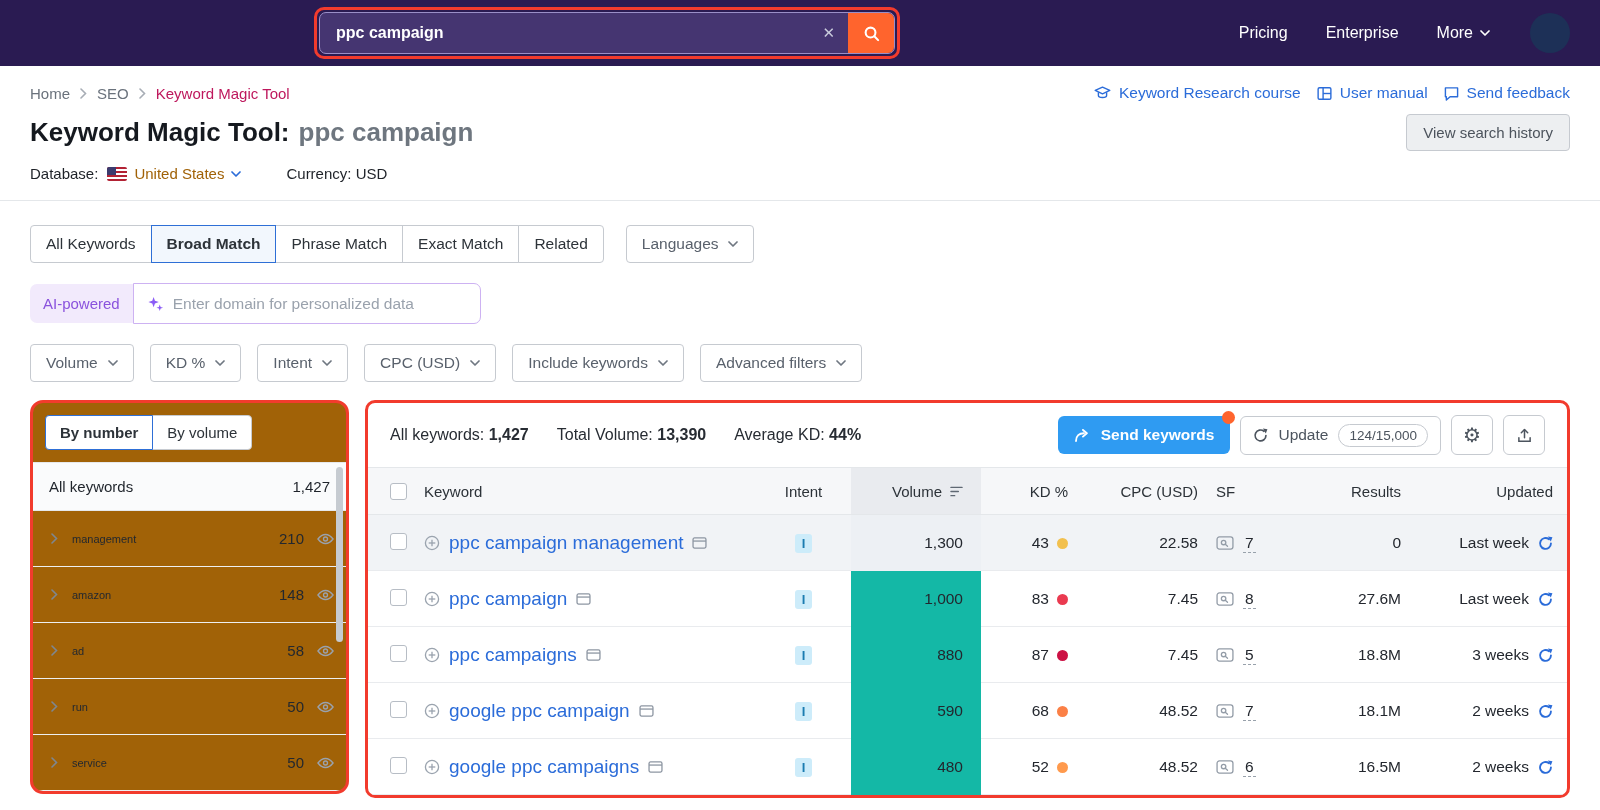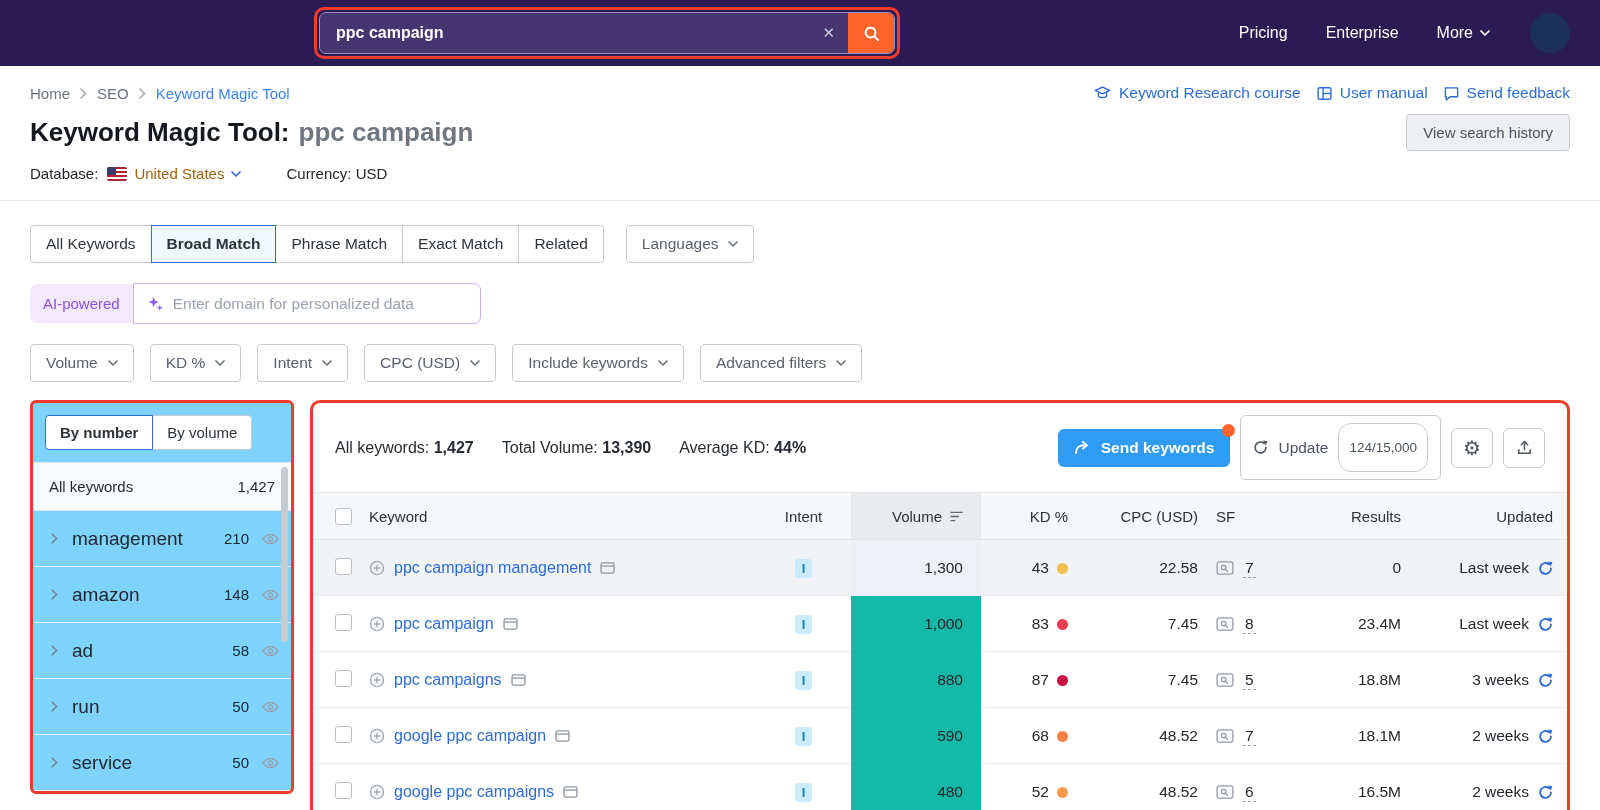--- a/index.html
+++ b/index.html
@@ -18,21 +18,21 @@
   .top-nav .navitem{cursor:pointer}
   .nav-more{display:flex;align-items:center;gap:7px;cursor:pointer}
   .avatar{width:40px;height:40px;border-radius:50%;background:#1d3057;margin-left:2px;cursor:pointer}
 
   
   .page{padding:0 30px}
   .crumb-row{display:flex;align-items:center;margin-top:18px}
   .breadcrumb{display:flex;align-items:center;gap:10px;font-size:15px;color:#6a727c}
   .crumb{cursor:pointer}
   .crumb-sep{color:#a7adb5;display:flex}
-  .crumb-current{color:#3b82f6}
+  .crumb-current{color:#be185d}
   .help-links{margin-left:auto;display:flex;gap:16px}
   .help-link{display:flex;align-items:center;gap:8px;color:#2b6cd9;font-size:15.5px;cursor:pointer}
 
   .title-row{display:flex;align-items:center;margin-top:12px}
   .page-title{font-size:26px;font-weight:700;color:#15191f;display:flex;align-items:baseline}
   .title-query{color:#6e767f;margin-left:9px}
   .history-btn{margin-left:auto;background:#edeff1;border:1px solid #c6cad0;border-radius:4px;padding:9px 16px;font-size:15px;color:#4c535c;font-family:inherit;cursor:pointer}
 
   .db-row{display:flex;align-items:center;margin-top:14px;font-size:15px;color:#1e2228;gap:9px}
   .db-select{display:flex;align-items:center;gap:7px;color:#a16207;cursor:pointer}
@@ -57,59 +57,59 @@
   .ai-input{border:none;outline:none;flex:1;font-size:15.5px;color:#3a4048;font-family:inherit;background:transparent}
   .ai-input::placeholder{color:#9aa2ad}
 
   .filters-row{display:flex;gap:16px;margin-top:20px;padding:0 30px}
   .filter-btn{display:flex;align-items:center;gap:10px;padding:9px 15px;border:1px solid #c6cad0;border-radius:4px;background:#fff;color:#59616c;font-size:15.5px;cursor:pointer;font-family:inherit}
   .chev{color:#6f7781;display:flex}
 
   
   .main-row{display:flex;gap:16px;margin-top:18px;padding:0 30px;align-items:flex-start}
 
-  .sidebar-annotation{border:3px solid #f23b2d;border-radius:6px;width:264px;flex-shrink:0;overflow:hidden;background:#7dd3fc}
+  .sidebar-annotation{border:3px solid #f23b2d;border-radius:13px;width:319px;flex-shrink:0;overflow:hidden;background:#a16207}
   .sidebar{position:relative;padding-top:12px}
   .toggle-row{display:flex;padding:0 12px 12px}
   .toggle-btn{padding:8px 14px;border:1px solid #c6cad0;background:#fff;font-size:15px;color:#2d3339;font-family:inherit;cursor:pointer}
   .toggle-btn:first-child{border-radius:4px 0 0 4px}
   .toggle-btn:last-child{border-radius:0 4px 4px 0;margin-left:-1px}
   .toggle-btn.selected{border-color:#2e6fd6;font-weight:700;position:relative;z-index:2}
   .all-row{display:flex;justify-content:space-between;padding:15px 16px;border-top:1px solid #e6e8eb;border-bottom:1px solid #e6e8eb;font-size:15px;color:#1f242b;background:#fafbfc;cursor:pointer}
   .group-row{display:flex;align-items:center;height:56px;padding:0 12px 0 18px;border-bottom:1px solid #edeff1;cursor:pointer}
   .group-chevron{color:#7e8791;display:flex;cursor:pointer}
-  .g-label{margin-left:14px;font-size:19px;color:#23282f}
+  .g-label{margin-left:14px;font-size:11px;color:#23282f}
   .g-count{margin-left:auto;font-size:15px;color:#23282f}
   .eye{margin-left:13px;color:#9aa2ad;display:flex;cursor:pointer}
   .side-scrollbar{position:absolute;right:3px;top:64px;width:7px;height:175px;border-radius:4px;background:#c6cbd1;cursor:pointer}
 
   .panel-annotation{border:3px solid #f23b2d;border-radius:10px;flex:1;overflow:hidden;background:#fff}
   .summary-bar{display:flex;align-items:center;padding:12px 22px;gap:28px;font-size:16px;color:#272c33}
   .sum-item b{font-weight:700}
   .actions{margin-left:auto;display:flex;align-items:center;gap:10px}
   .send-btn{position:relative;display:flex;align-items:center;gap:10px;background:#2f9bf2;color:#fff;border:none;border-radius:6px;padding:10px 16px;font-size:15.5px;font-weight:700;font-family:inherit;cursor:pointer}
   .send-dot{position:absolute;top:-5px;right:-5px;width:13px;height:13px;border-radius:50%;background:#ff642d}
   .update-btn{display:flex;align-items:center;gap:10px;border:1px solid #c6cad0;border-radius:6px;background:#fff;padding:7px 12px;font-size:15.5px;color:#4c545e;font-family:inherit;cursor:pointer}
-  .quota-pill{border:1px solid #c6cad0;border-radius:13px;padding:16px 10px;font-size:13.5px;color:#4c545e}
+  .quota-pill{border:1px solid #c6cad0;border-radius:13px;padding:3px 10px;font-size:13.5px;color:#4c545e}
   .icon-btn{width:42px;height:40px;border:1px solid #c6cad0;border-radius:6px;background:#fff;display:flex;align-items:center;justify-content:center;cursor:pointer}
   .gear-glyph{font-size:20px;color:#4c545e;line-height:1}
 
   .tgrid{display:grid;grid-template-columns:56px minmax(0,1fr) 95px 130px 105px 130px 88px 115px 148px;align-items:center}
   .thead{background:#f6f7f9;border-top:1px solid #e4e7ea;border-bottom:1px solid #e4e7ea;font-size:15px;color:#2c3238}
   .th-right{text-align:right;padding-right:18px}
   .th-intent{text-align:center}
   .th-vol{background:#e9ebef;height:46px;display:flex;align-items:center;justify-content:flex-end;gap:8px;padding-right:18px;cursor:pointer}
   .th-plain{height:46px;display:flex;align-items:center}
   .trow{height:56px;border-bottom:1px solid #e9ebee;font-size:15.5px;color:#23272e}
   .trow.highlight{background:#f1f3f6}
   .cell-check{padding-left:22px}
   .checkbox{display:inline-block;width:17px;height:17px;border:1.5px solid #b7bdc5;border-radius:3px;background:#fff;cursor:pointer}
   .cell-kw{display:flex;align-items:center;gap:9px;min-width:0}
   .plus-icon,.serp-icon{display:flex;cursor:pointer;flex-shrink:0}
-  .kw-link{color:#2b6cd9;text-decoration:none;cursor:pointer;white-space:nowrap;font-size:16px}
+  .kw-link{color:#2b6cd9;text-decoration:none;cursor:pointer;white-space:nowrap;font-size:19px}
   .cell-intent{display:flex;justify-content:center}
   .intent-badge{background:#cdecfa;color:#1b7cb0;font-size:13px;font-weight:700;padding:2px 7px;border-radius:3px}
   .cell-vol{height:56px;display:flex;align-items:center;justify-content:flex-end;padding-right:18px;background:#14b8a6}
   .trow.highlight .cell-vol{background:#edf0f4}
   .cell-right{text-align:right;padding-right:18px}
   .cell-kd{display:flex;align-items:center;justify-content:flex-end;gap:8px;padding-right:18px}
   .kd-dot{width:11px;height:11px;border-radius:50%;flex-shrink:0}
   .cell-sf{display:flex;align-items:center;gap:9px}
   .sf-icon{display:flex;cursor:pointer}
   .sf-num{border-bottom:1px dashed #98a1ab;padding:0 2px;cursor:pointer}
@@ -542,21 +542,21 @@
         <div class="cell-sf">
             <span class="sf-icon">
               <svg viewBox="0 0 19 15" width="18" height="14">
                 <rect x="1" y="1" width="17" height="13" rx="2.5" fill="none" stroke="#939ca7" stroke-width="1.4"></rect>
                 <circle cx="8" cy="7" r="2.4" fill="none" stroke="#939ca7" stroke-width="1.4"></circle>
                 <line x1="9.8" y1="8.8" x2="12.2" y2="11" stroke="#939ca7" stroke-width="1.4" stroke-linecap="round"></line>
               </svg>
             </span>
             <span class="sf-num">8</span>
           </div>
-        <div class="cell-right">23.4M</div>
+        <div class="cell-right">27.6M</div>
         <div class="cell-upd">
             <span>Last week</span>
             <span class="upd-refresh">
               <svg viewBox="0 0 16 16" width="15" height="15">
                 <path d="M13.8 8a5.8 5.8 0 1 1-2.1-4.5" fill="none" stroke="currentColor" stroke-width="2" stroke-linecap="round"></path>
                 <polygon points="10.6,0.6 15.4,1.4 13.6,5.8" fill="currentColor"></polygon>
               </svg>
             </span>
           </div>
       </div>

